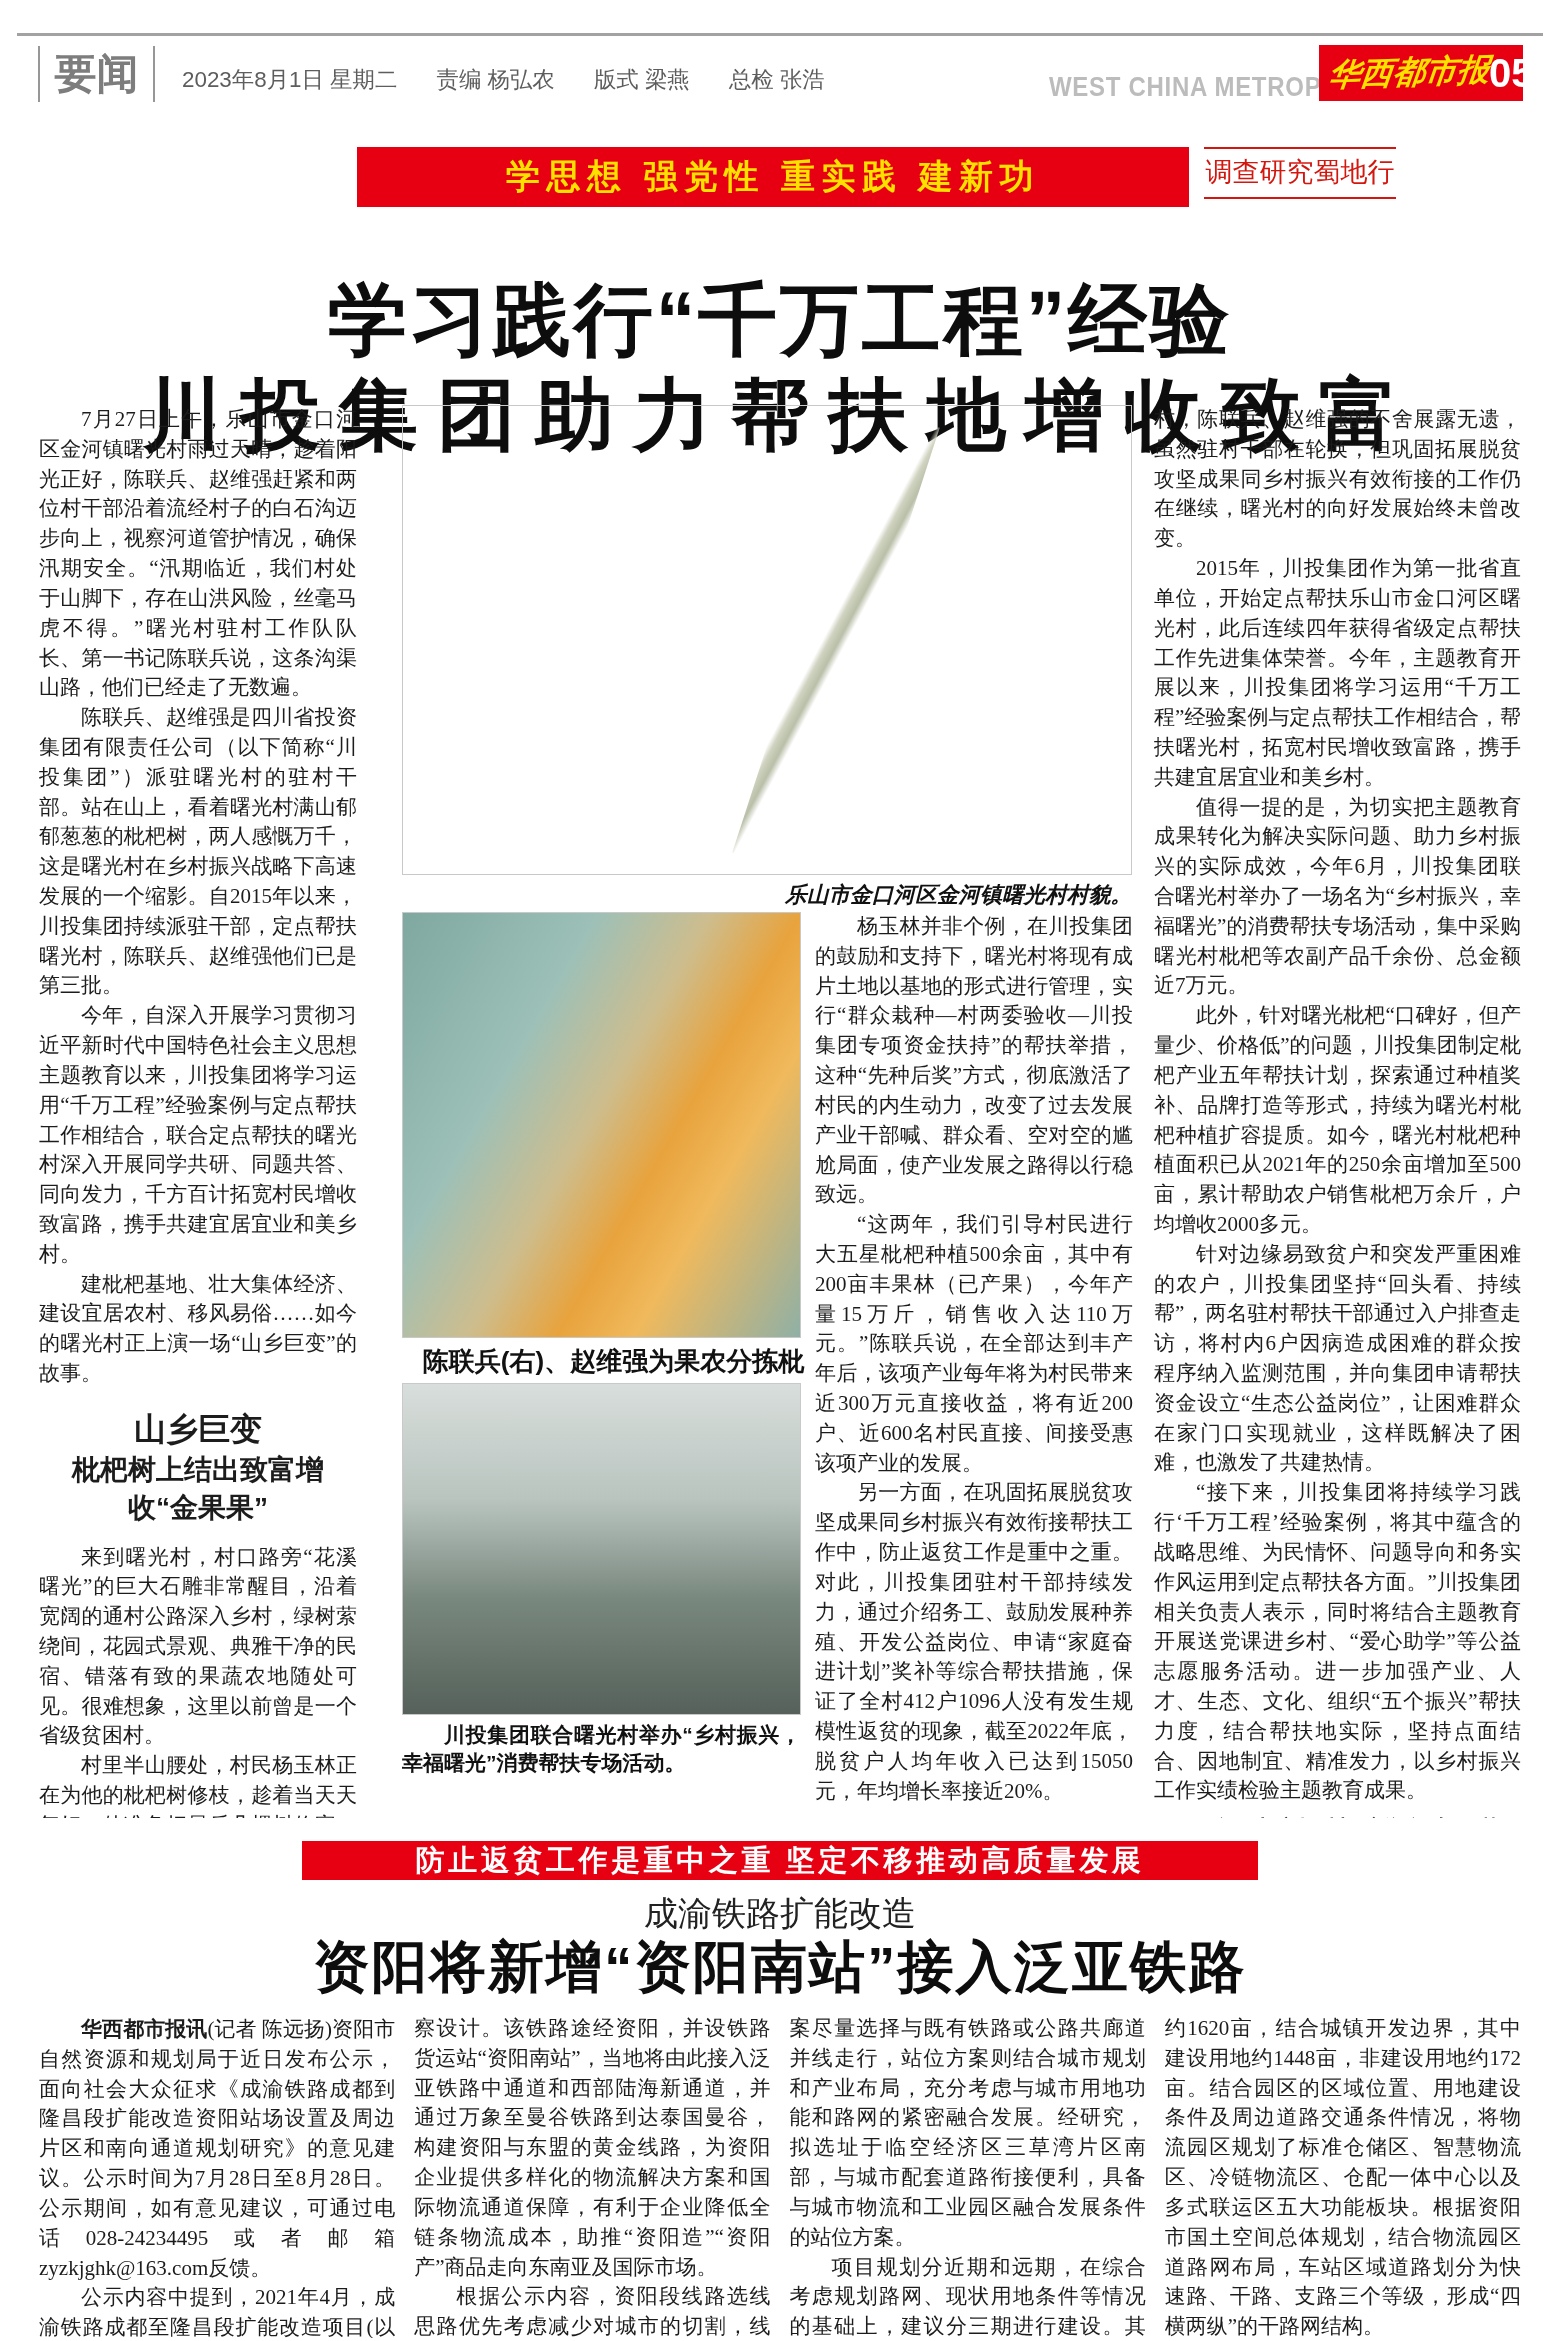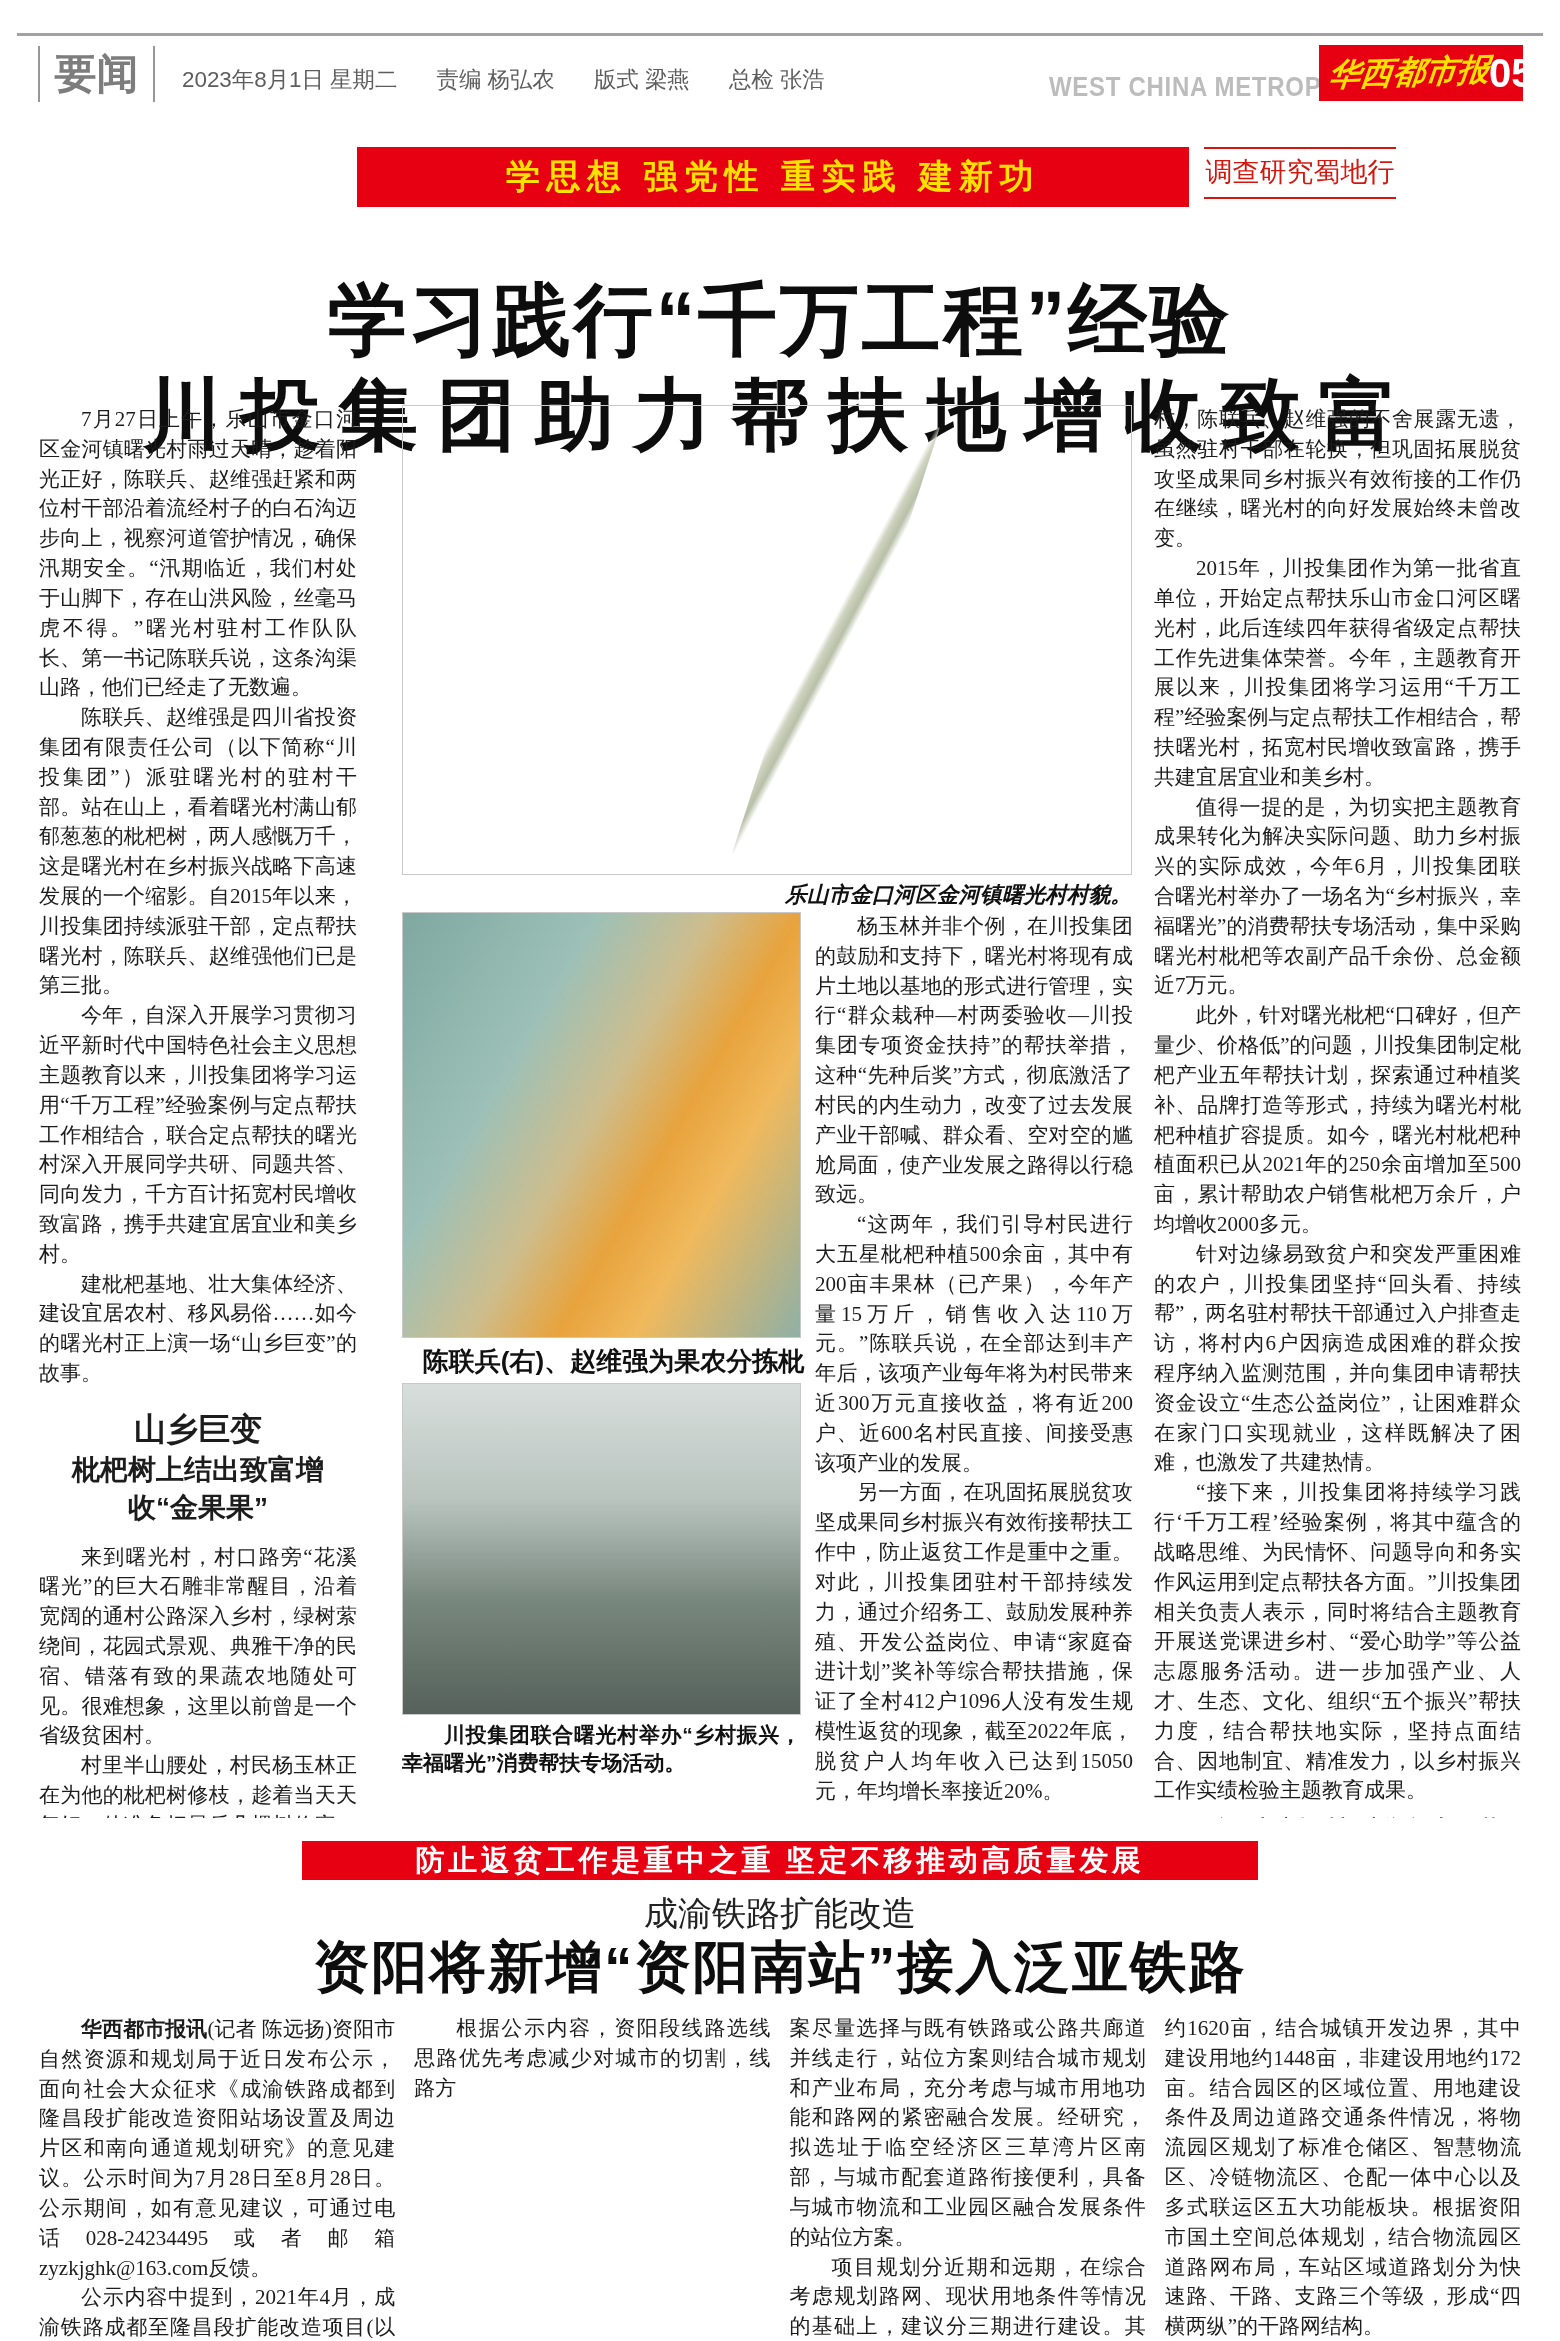--- a/index.html
+++ b/index.html
@@ -146,20 +146,21 @@
     <span>防止返贫工作是重中之重 坚定不移推动高质量发展</span>
   </div>
   <div class="abs kicker">成渝铁路扩能改造</div>
   <div class="abs headline2">资阳将新增“资阳南站”接入泛亚铁路</div>
   <div class="abs cols2">
     <div class="newscol">
         <p class="indent"><b>华西都市报讯</b>(记者 陈远扬)资阳市自然资源和规划局于近日发布公示，面向社会大众征求《成渝铁路成都到隆昌段扩能改造资阳站场设置及周边片区和南向通道规划研究》的意见建议。公示时间为7月28日至8月28日。公示期间，如有意见建议，可通过电话028-24234495或者邮箱zyzkjghk@163.com反馈。</p>
         <p class="indent">公示内容中提到，2021年4月，成渝铁路成都至隆昌段扩能改造项目(以下简称“成渝铁路扩能改造”)正式启动勘</p>
       </div>
     <div class="newscol">
+        <p class="cont">察设计。该铁路途经资阳，并设铁路货运站“资阳南站”，当地将由此接入泛亚铁路中通道和西部陆海新通道，并通过万象至曼谷铁路到达泰国曼谷，构建资阳与东盟的黄金线路，为资阳企业提供多样化的物流解决方案和国际物流通道保障，有利于企业降低全链条物流成本，助推“资阳造”“资阳产”商品走向东南亚及国际市场。</p>
         <p class="indent">根据公示内容，资阳段线路选线思路优先考虑减少对城市的切割，线路方</p>
       </div>
     <div class="newscol">
         <p class="cont">案尽量选择与既有铁路或公路共廊道并线走行，站位方案则结合城市规划和产业布局，充分考虑与城市用地功能和路网的紧密融合发展。经研究，拟选址于临空经济区三草湾片区南部，与城市配套道路衔接便利，具备与城市物流和工业园区融合发展条件的站位方案。</p>
         <p class="indent">项目规划分近期和远期，在综合考虑规划路网、现状用地条件等情况的基础上，建议分三期进行建设。其中，资阳南站物流园区近期规划范围总用地</p>
       </div>
     <div class="newscol">
         <p class="cont">约1620亩，结合城镇开发边界，其中建设用地约1448亩，非建设用地约172亩。结合园区的区域位置、用地建设条件及周边道路交通条件情况，将物流园区规划了标准仓储区、智慧物流区、冷链物流区、仓配一体中心以及多式联运区五大功能板块。根据资阳市国土空间总体规划，结合物流园区道路网布局，车站区域道路划分为快速路、干路、支路三个等级，形成“四横两纵”的干路网结构。</p>
       </div>
   </div>

